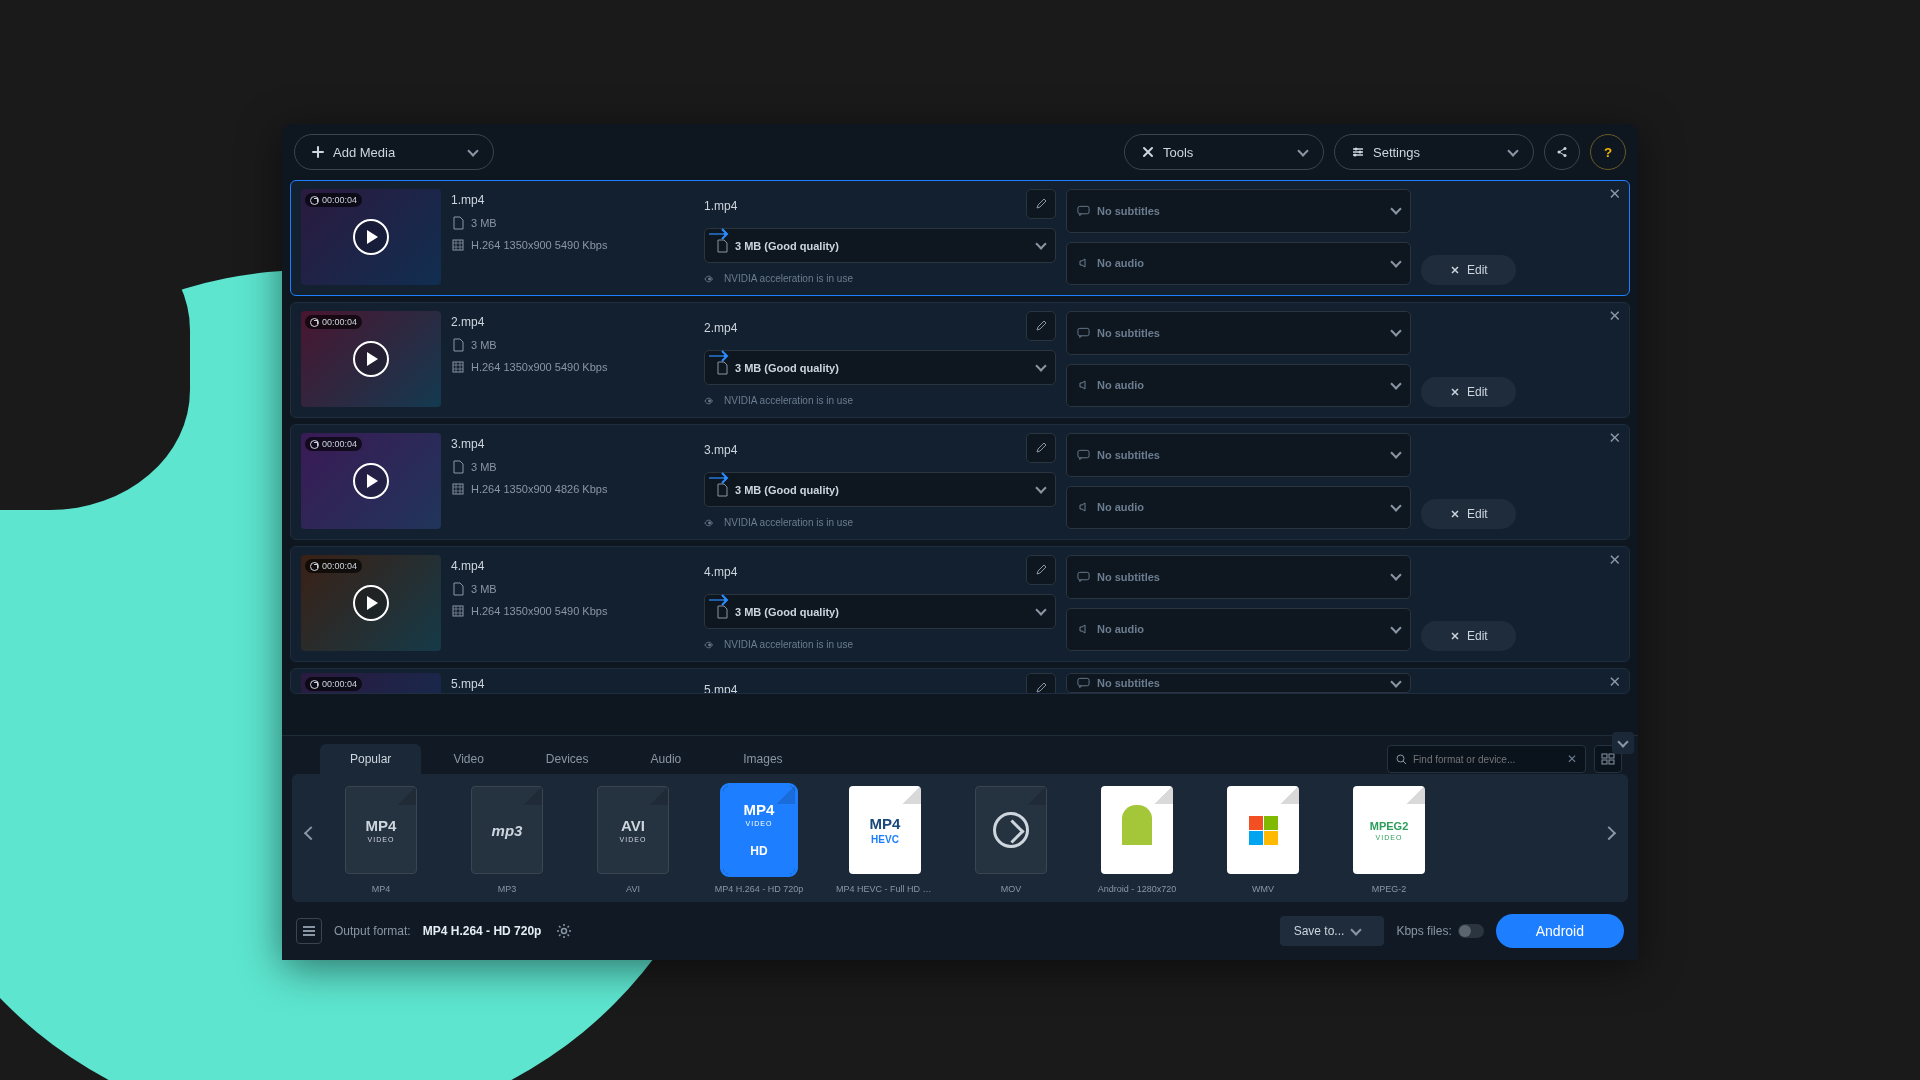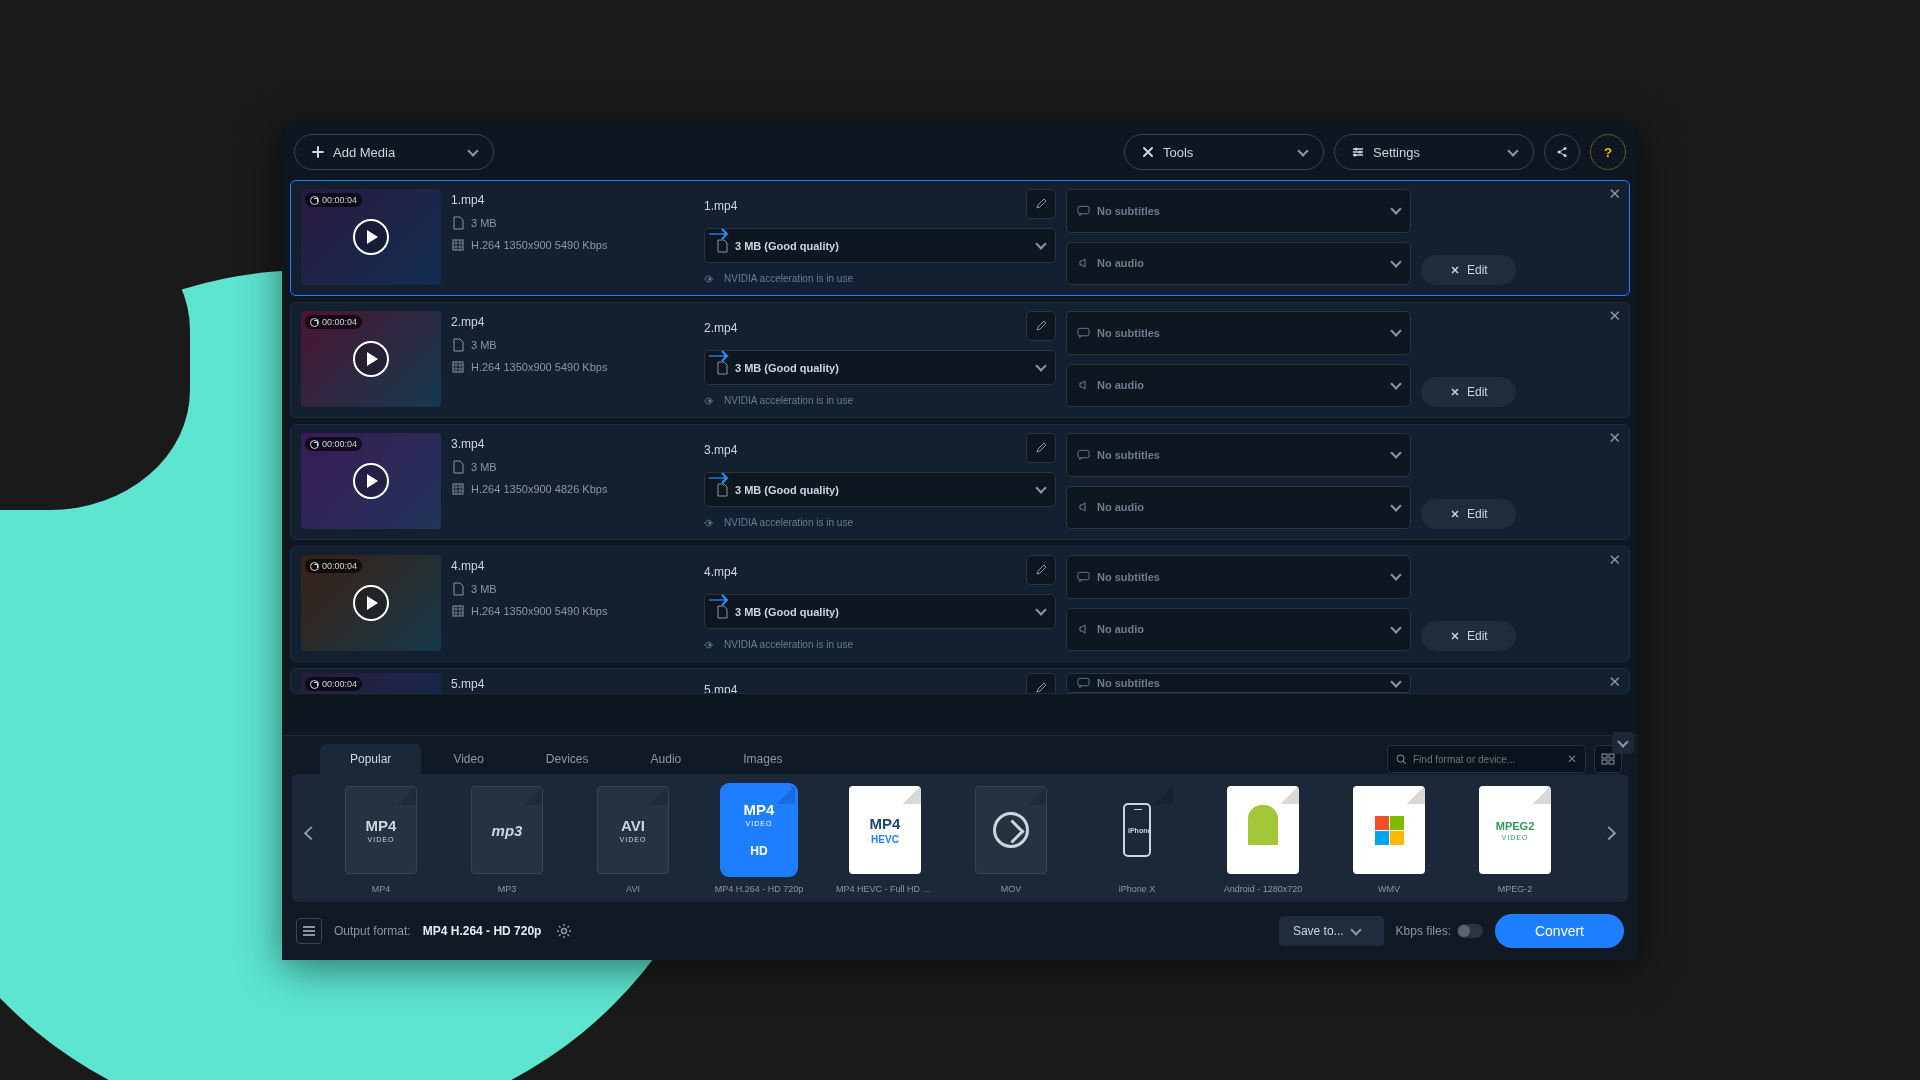--- a/index.html
+++ b/index.html
@@ -706,28 +706,20 @@
           </div>
           <div class="format-label">MP4 HEVC - Full HD 1...</div>
         </div>
         <div class="format-card">
           <div class="format-icon dark">
             <div class="mov-circ"></div>
           </div>
           <div class="format-label">MOV</div>
         </div>
         <div class="format-card">
-          <div class="format-icon dark" style="background:transparent;border:none;">
-            <div class="iphone">
-              <span style="font-size:7px;color:#cdd5dd;position:absolute;top:22px;left:3px;">iPhone</span>
-            </div>
-          </div>
-          <div class="format-label">iPhone X</div>
-        </div>
-        <div class="format-card">
           <div class="format-icon">
             <div class="android"></div>
           </div>
           <div class="format-label">Android - 1280x720</div>
         </div>
         <div class="format-card">
           <div class="format-icon">
             <div class="win-flag">
               <div></div>
               <div></div>
@@ -766,17 +758,17 @@
       </div>
       <div class="flex-spacer"></div>
       <div class="save-select">
         <span>Save to...</span>
         <span class="chev"></span>
       </div>
       <div class="merge">
         <span>Kbps files:</span>
         <div class="toggle"></div>
       </div>
-      <button class="convert-btn">Convert</button>
+      <button class="convert-btn">Android</button>
     </div>
   </div>
 
 </div>
 
 </body></html>

